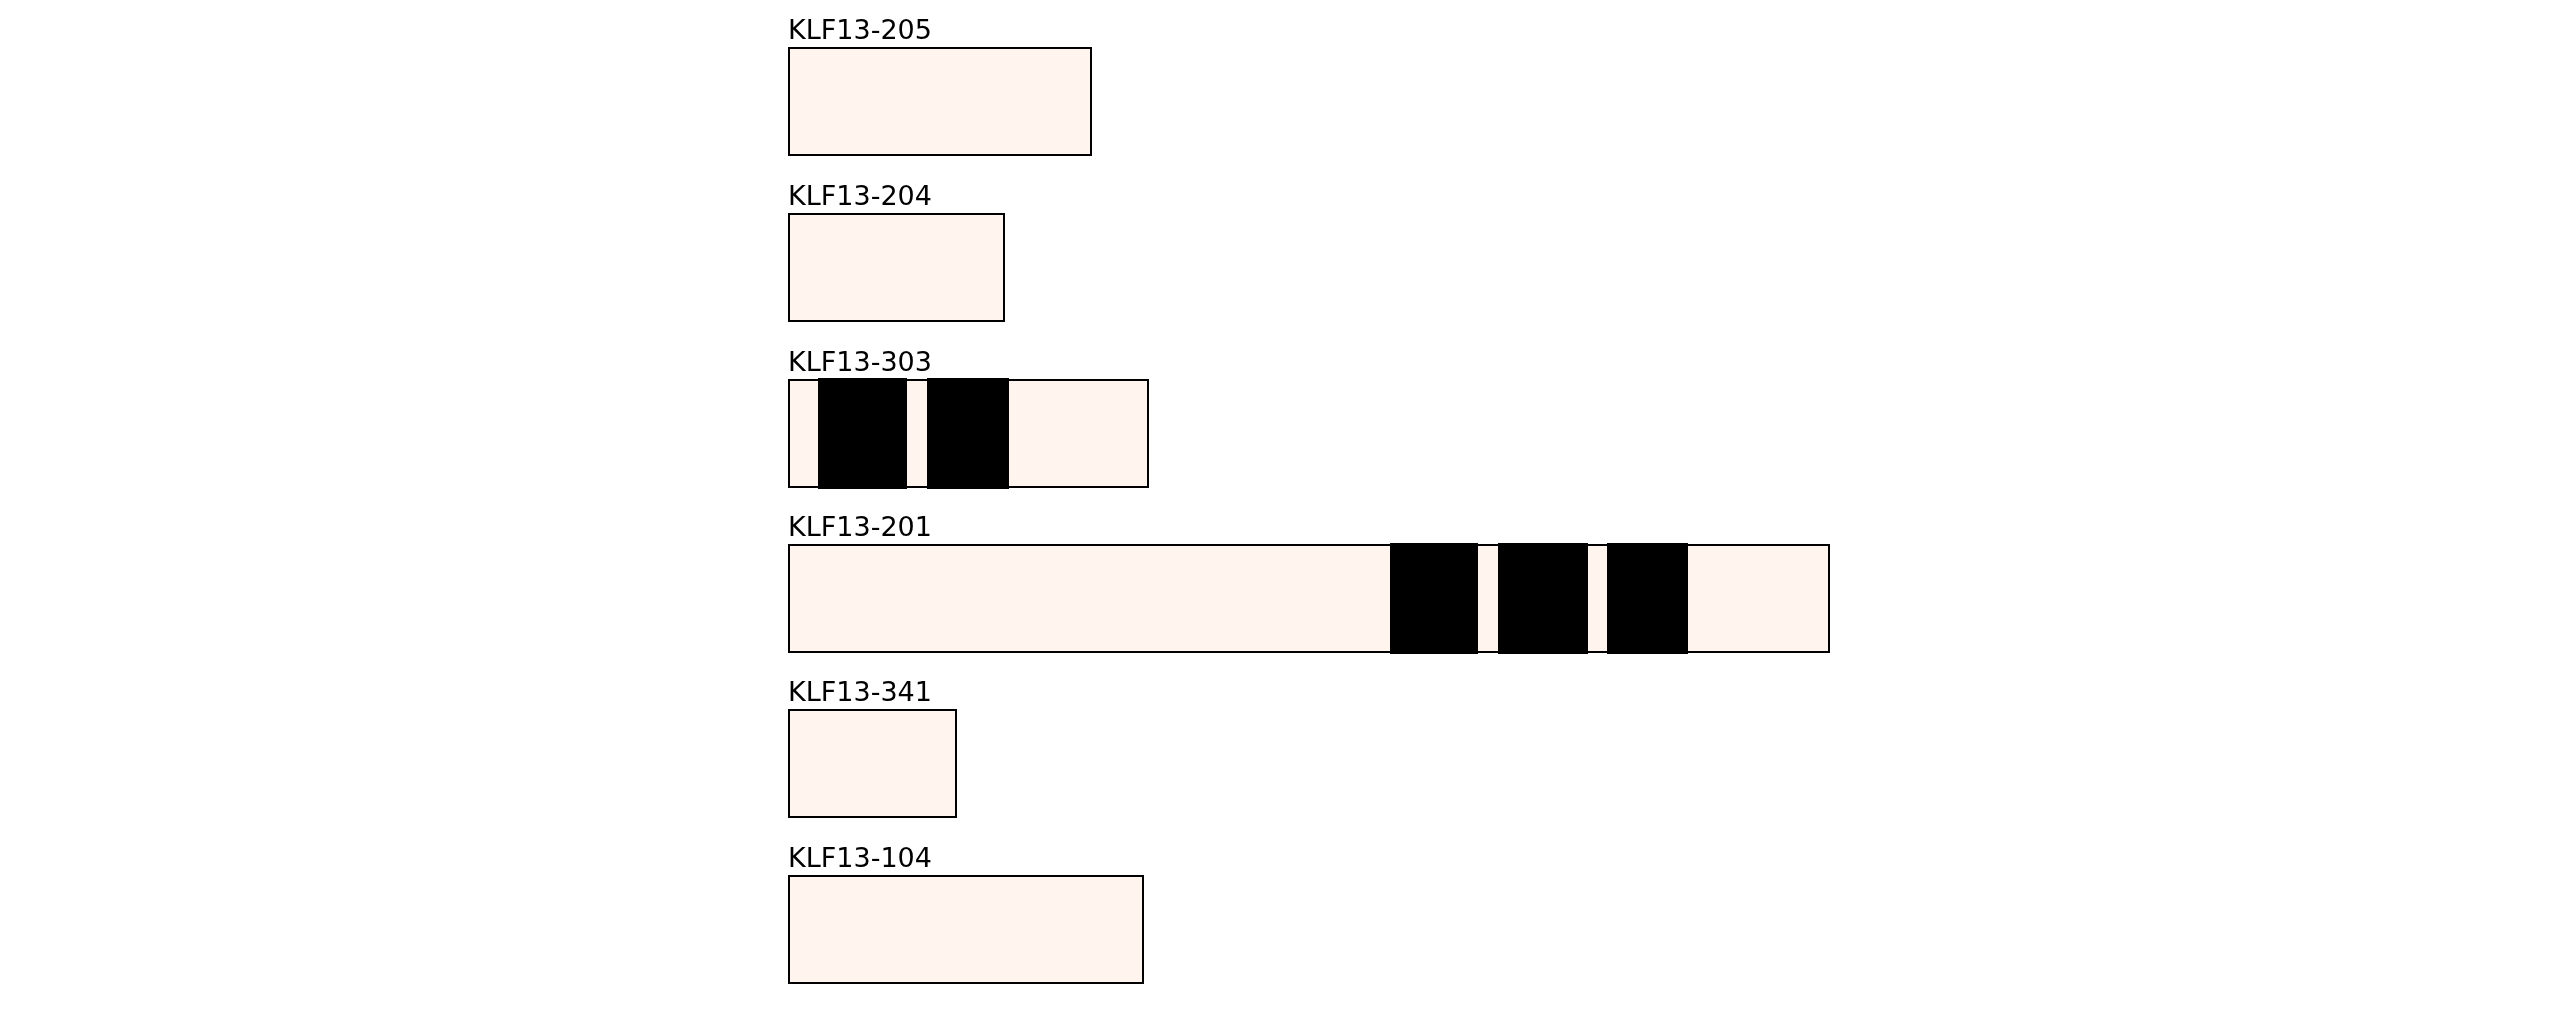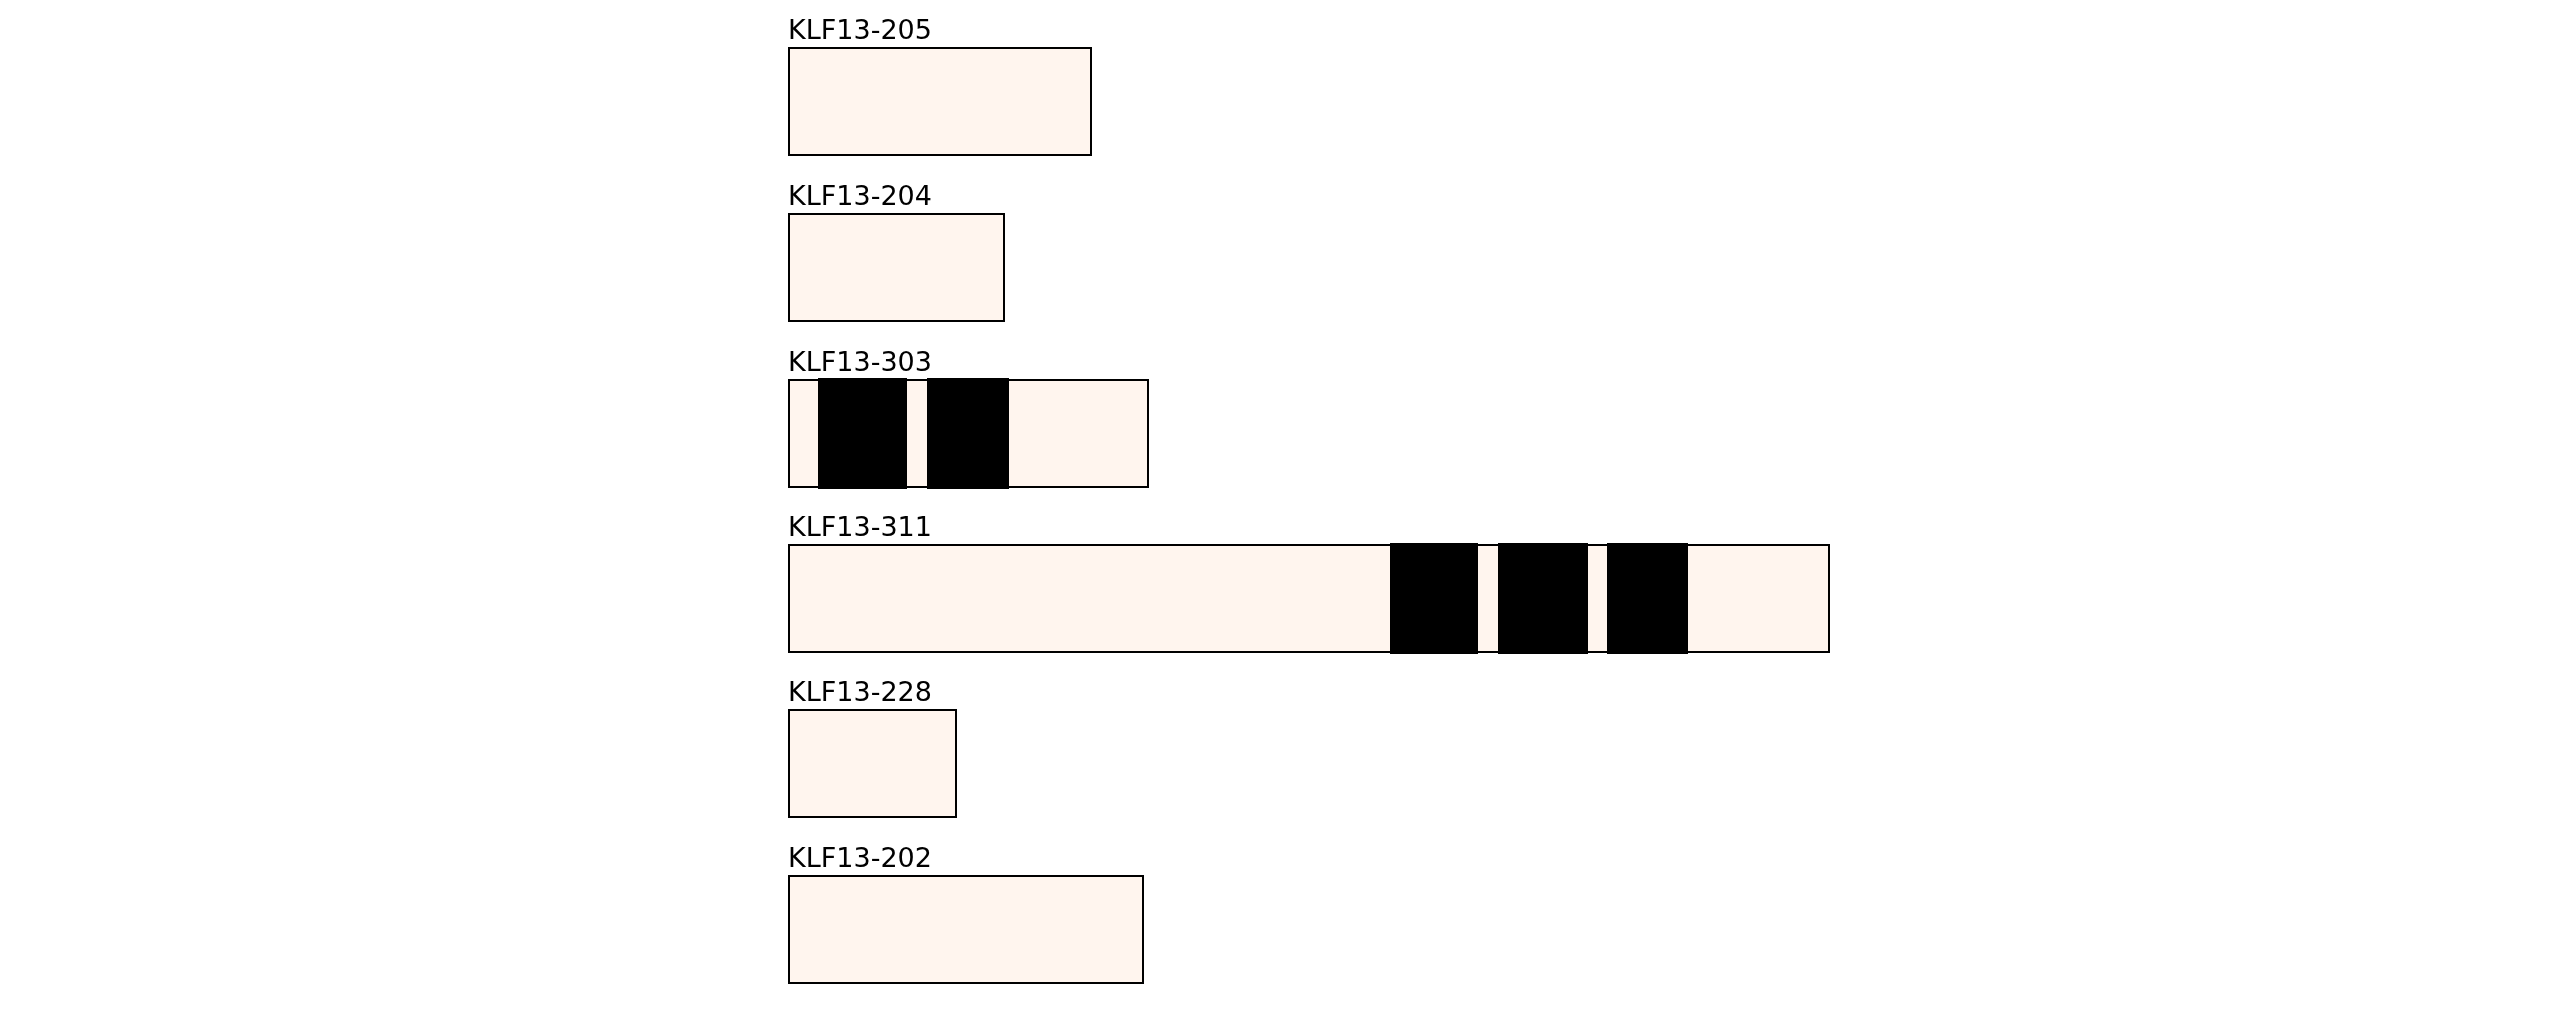--- a/index.html
+++ b/index.html
@@ -49,31 +49,31 @@
 
   <div class="transcript-row">
     <div class="transcript-label" style="left: 768px; top: 348px; font-size: 27px;">KLF13-303</div>
     <div class="transcript-box" style="left: 768px; top: 379px; width: 361px; height: 109px; background: rgb(255, 245, 238); border-color: rgb(0, 0, 0); border-width: 2.6px;">
         <div class="cds-block" style="left: 27.5px; width: 89px; background: rgb(0, 0, 0);"></div>
         <div class="cds-block" style="left: 137px; width: 82px; background: rgb(0, 0, 0);"></div>
       </div>
   </div>
 
   <div class="transcript-row">
-    <div class="transcript-label" style="left: 768px; top: 513px; font-size: 27px;">KLF13-311</div>
+    <div class="transcript-label" style="left: 768px; top: 513px; font-size: 27px;">KLF13-201</div>
     <div class="transcript-box" style="left: 768px; top: 544px; width: 1042px; height: 109px; background: rgb(255, 245, 238); border-color: rgb(0, 0, 0); border-width: 2.6px;">
         <div class="cds-block" style="left: 600px; width: 88px; background: rgb(0, 0, 0);"></div>
         <div class="cds-block" style="left: 708px; width: 90px; background: rgb(0, 0, 0);"></div>
         <div class="cds-block" style="left: 817px; width: 81px; background: rgb(0, 0, 0);"></div>
       </div>
   </div>
 
   <div class="transcript-row">
-    <div class="transcript-label" style="left: 768px; top: 678px; font-size: 27px;">KLF13-228</div>
+    <div class="transcript-label" style="left: 768px; top: 678px; font-size: 27px;">KLF13-341</div>
     <div class="transcript-box" style="left: 768px; top: 709px; width: 169px; height: 109px; background: rgb(255, 245, 238); border-color: rgb(0, 0, 0); border-width: 2.6px;"></div>
   </div>
 
   <div class="transcript-row">
-    <div class="transcript-label" style="left: 768px; top: 844px; font-size: 27px;">KLF13-202</div>
+    <div class="transcript-label" style="left: 768px; top: 844px; font-size: 27px;">KLF13-104</div>
     <div class="transcript-box" style="left: 768px; top: 875px; width: 356px; height: 109px; background: rgb(255, 245, 238); border-color: rgb(0, 0, 0); border-width: 2.6px;"></div>
   </div>
 </div>
 
 
 </body></html>

